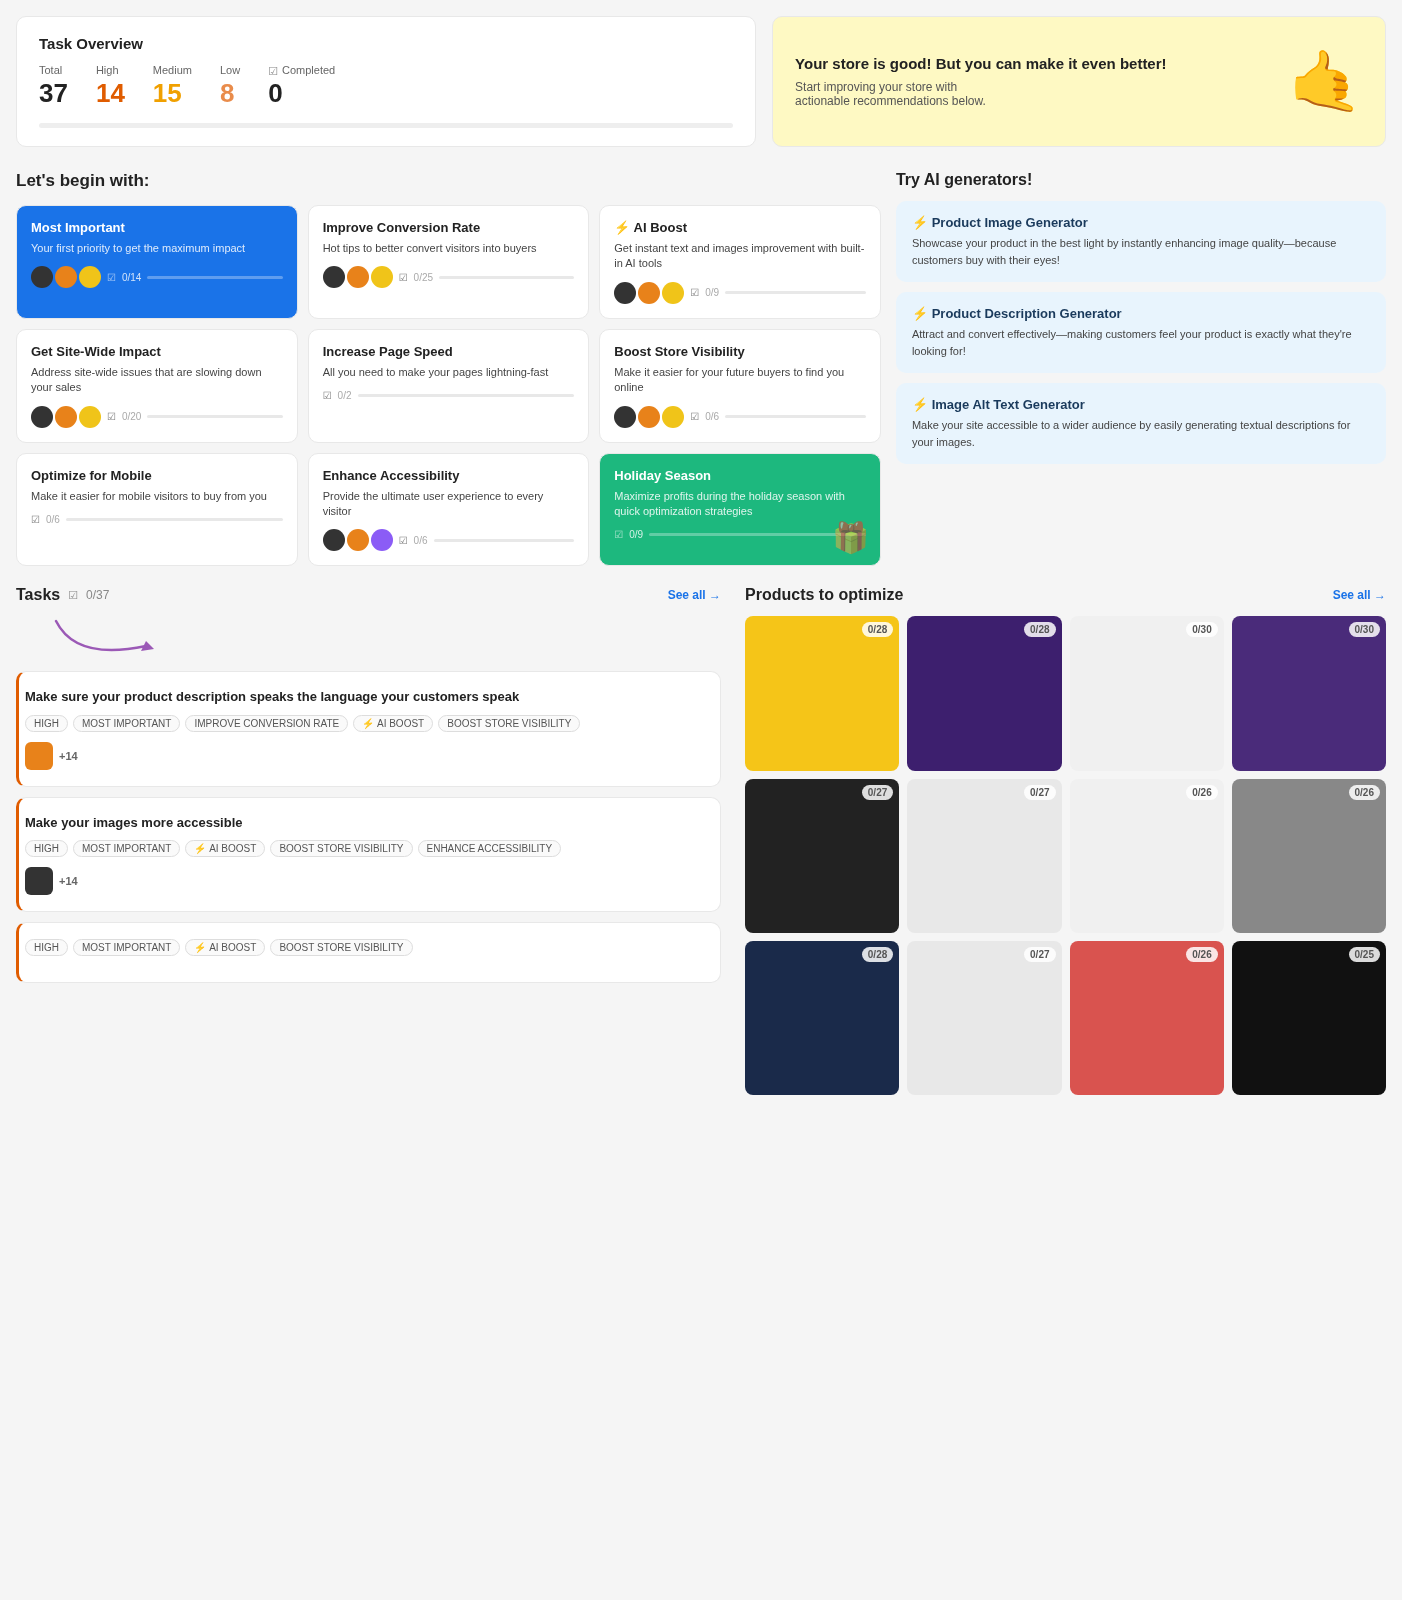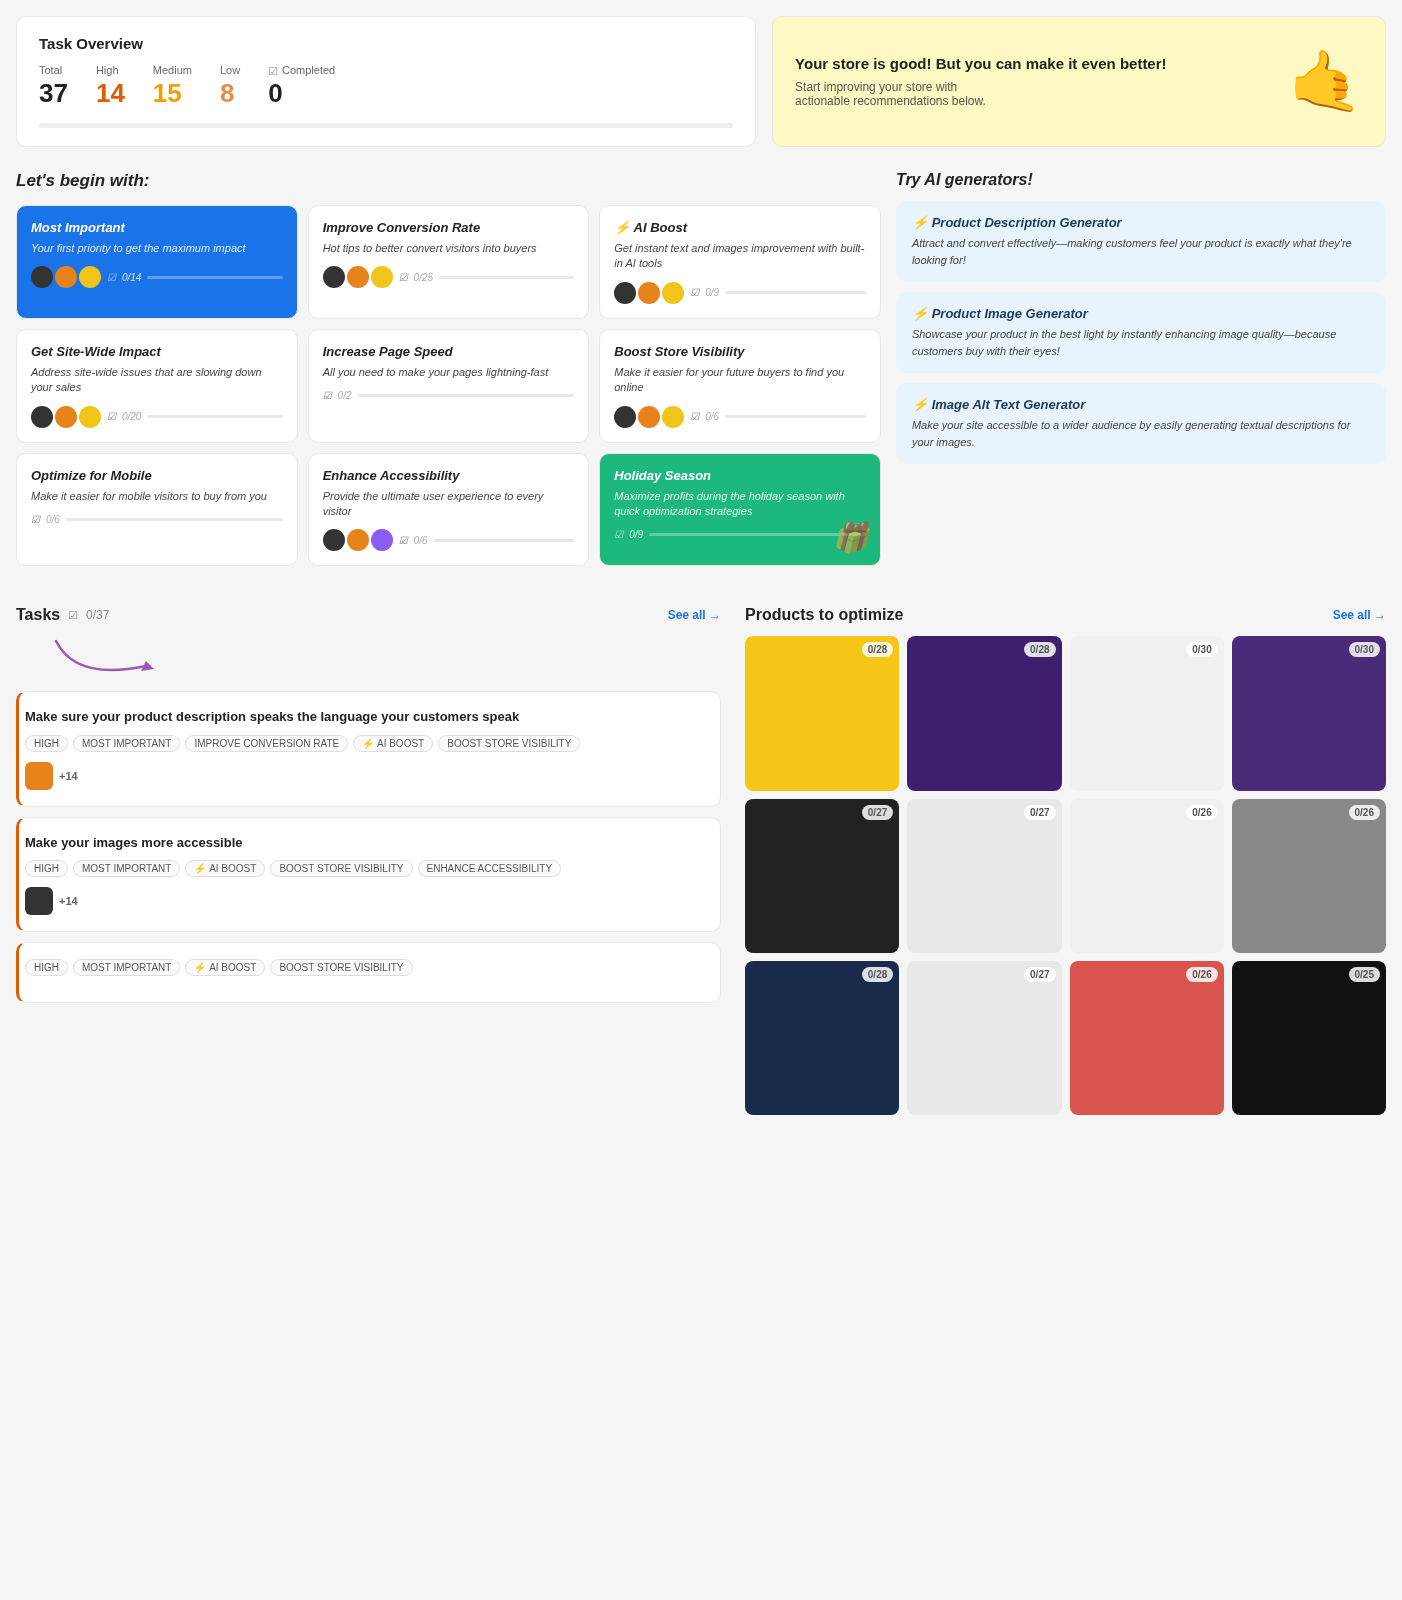--- a/index.html
+++ b/index.html
@@ -18,21 +18,21 @@
     .stat-value.low { color: #e05c00; opacity: 0.7; }
     .stat-value.completed { color: #222; }
     .progress-bar-wrap { margin-top: 14px; background: #eee; border-radius: 4px; height: 5px; }
     .progress-bar { background: #ddd; height: 5px; border-radius: 4px; width: 0%; }
 
     .store-good { background: #fef9c3; border-radius: 10px; padding: 18px 22px; flex: 0.9; border: 1px solid #e8e8e8; display: flex; align-items: center; justify-content: space-between; }
     .store-good-text .sg-title { font-size: 15px; font-weight: 700; margin-bottom: 8px; }
     .store-good-text .sg-desc { font-size: 12px; color: #555; max-width: 200px; }
     .hand-icon { font-size: 60px; }
 
-    .main-two-col { display: flex; gap: 15px; font-style: italic; }
+    .main-two-col { display: flex; gap: 15px; }
     .left-col { flex: 1.5; }
     .right-col { flex: 0.85; }
 
     .section-title { font-size: 17px; font-weight: 700; margin-bottom: 14px; }
 
     .category-grid { display: grid; grid-template-columns: 1fr 1fr 1fr; gap: 10px; margin-bottom: 20px; }
     .cat-card { background: #fff; border-radius: 10px; padding: 14px; border: 1px solid #e8e8e8; cursor: pointer; position: relative; }
     .cat-card.active { background: #1a73e8; color: #fff; }
     .cat-card.holiday { background: #1db87e; color: #fff; }
     .cat-card .cat-title { font-size: 13px; font-weight: 700; margin-bottom: 6px; }
@@ -61,21 +61,21 @@
     .task-card.red-border { border-left: 3px solid #e05c00; }
     .task-card-title { font-size: 13px; font-weight: 700; margin-bottom: 8px; line-height: 1.4; }
     .task-tags { display: flex; flex-wrap: wrap; gap: 5px; margin-bottom: 10px; }
     .tag { font-size: 10px; border: 1px solid #ddd; border-radius: 20px; padding: 2px 8px; color: #555; background: #fafafa; }
     .task-products { display: flex; align-items: center; gap: 6px; }
     .task-product-img { width: 28px; height: 28px; border-radius: 6px; background: #eee; object-fit: cover; }
     .task-plus { font-size: 11px; color: #666; font-weight: 600; }
 
     .arrow-hint { display: flex; align-items: center; margin: -5px 0 10px 30px; }
 
-    .bottom-two-col { display: flex; gap: 24px; margin-top: 20px; }
+    .bottom-two-col { display: flex; gap: 24px; }
     .tasks-col { flex: 1.1; }
     .products-col { flex: 1; }
 
     .products-header { display: flex; align-items: center; margin-bottom: 12px; }
     .products-title { font-size: 16px; font-weight: 700; }
     .product-grid { display: grid; grid-template-columns: repeat(4, 1fr); gap: 8px; }
     .product-cell { background: #fff; border-radius: 8px; overflow: hidden; position: relative; aspect-ratio: 1; }
     .product-badge { position: absolute; top: 6px; right: 6px; background: rgba(255,255,255,0.85); border-radius: 20px; font-size: 10px; font-weight: 600; padding: 2px 6px; color: #555; }
 
     .completed-badge { display: flex; align-items: center; gap: 4px; }
@@ -244,26 +244,26 @@
           </div>
           <div class="holiday-icon">🎁</div>
         </div>
       </div>
   </div>
 
   <div class="right-col">
     <div class="ai-gen-title">Try AI generators!</div>
     <div id="ai-cards-container">
         <div class="ai-card">
+          <div class="ai-card-title"><span style="color:#f0a000;">⚡</span> Product Image Generator</div>
+          <div class="ai-card-desc">Showcase your product in the best light by instantly enhancing image quality—because customers buy with their eyes!</div>
+        </div>
+        <div class="ai-card">
           <div class="ai-card-title"><span style="color:#f0a000;">⚡</span> Product Description Generator</div>
           <div class="ai-card-desc">Attract and convert effectively—making customers feel your product is exactly what they're looking for!</div>
-        </div>
-        <div class="ai-card">
-          <div class="ai-card-title"><span style="color:#f0a000;">⚡</span> Product Image Generator</div>
-          <div class="ai-card-desc">Showcase your product in the best light by instantly enhancing image quality—because customers buy with their eyes!</div>
         </div>
         <div class="ai-card">
           <div class="ai-card-title"><span style="color:#f0a000;">⚡</span> Image Alt Text Generator</div>
           <div class="ai-card-desc">Make your site accessible to a wider audience by easily generating textual descriptions for your images.</div>
         </div>
       </div>
   </div>
 </div>
 
 <div class="bottom-two-col">

